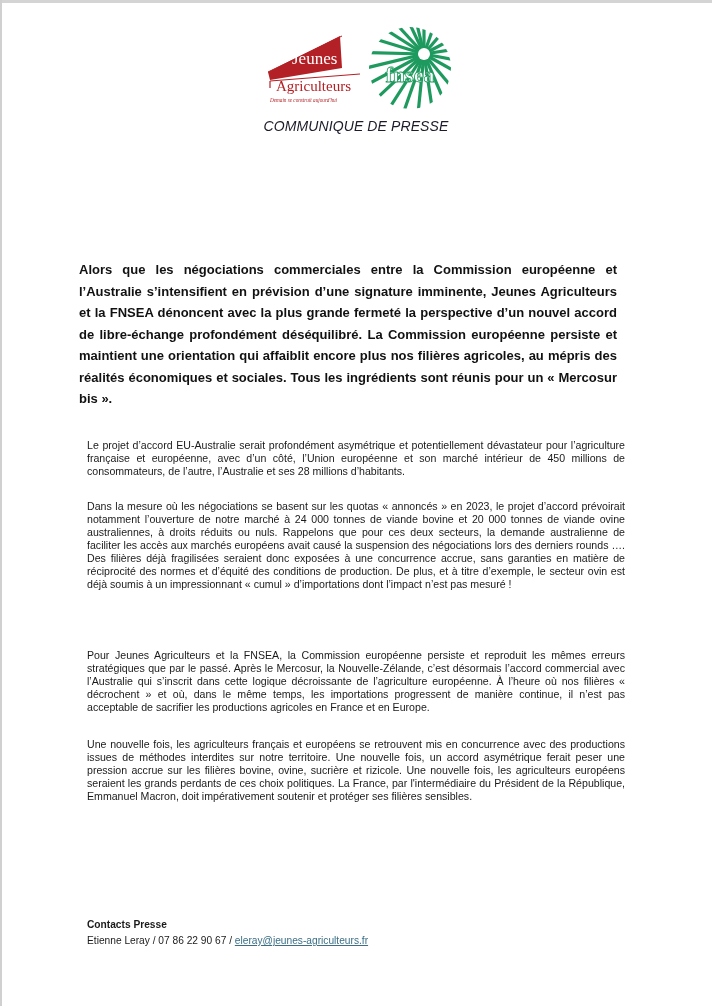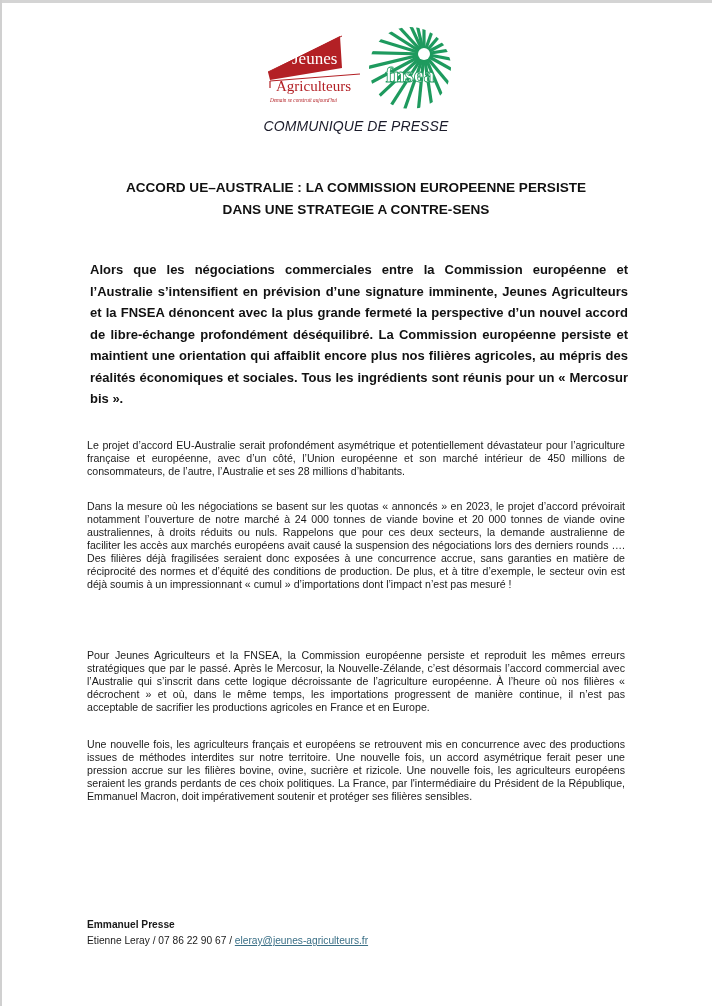--- a/index.html
+++ b/index.html
@@ -18,21 +18,21 @@
 
     .kicker {
       position: absolute; top: 118px; left: 0; width: 712px; text-align: center;
       font-style: italic; font-size: 14px; color: #1b1b2a; letter-spacing: 0.1px;
     }
     .title {
       position: absolute; top: 177px; left: 60px; width: 592px; text-align: center;
       font-weight: bold; font-size: 13.6px; line-height: 22px; color: #111;
     }
     .lead {
-      position: absolute; top: 259px; left: 90px; width: 538px; text-align: justify;
+      position: absolute; top: 259px; left: 79px; width: 538px; text-align: justify;
       font-weight: bold; font-size: 13px; line-height: 21.5px; color: #111;
     }
     .body {
       position: absolute; left: 87px; width: 538px; text-align: justify;
       font-size: 10.6px; line-height: 13px; color: #1a1a1a;
     }
     .p1 { top: 439px; }
     .p2 { top: 500px; }
     .p3 { top: 649px; }
     .p4 { top: 738px; }
@@ -90,32 +90,28 @@
         <line x1="58" y1="30" x2="45" y2="-25"></line>
       </g>
       <circle cx="58" cy="30" r="6" fill="#ffffff"></circle>
       <rect x="6" y="38" width="76" height="22" fill="#ffffff" opacity="0.0"></rect>
       <text x="44" y="58" text-anchor="middle" font-family="Liberation Serif, serif" font-weight="bold" font-size="22" fill="#ffffff" stroke="#1e9a5e" stroke-width="0.8">fnsea</text>
     </svg>
   </div>
 
   <div class="kicker">COMMUNIQUE DE PRESSE</div>
 
-  <div class="title">
-    <div>ACCORD UE–AUSTRALIE : LA COMMISSION EUROPEENNE PERSISTE</div>
-    <div>DANS UNE STRATEGIE A CONTRE-SENS</div>
-  </div>
 
   <p class="lead" style="margin:0">Alors que les négociations commerciales entre la Commission européenne et l’Australie s’intensifient en prévision d’une signature imminente, Jeunes Agriculteurs et la FNSEA dénoncent avec la plus grande fermeté la perspective d’un nouvel accord de libre-échange profondément déséquilibré. La Commission européenne persiste et maintient une orientation qui affaiblit encore plus nos filières agricoles, au mépris des réalités économiques et sociales. Tous les ingrédients sont réunis pour un « Mercosur bis ».</p>
 
   <p class="body p1" style="margin:0">Le projet d’accord EU-Australie serait profondément asymétrique et potentiellement dévastateur pour l’agriculture française et européenne, avec d’un côté, l’Union européenne et son marché intérieur de 450 millions de consommateurs, de l’autre, l’Australie et ses 28 millions d’habitants.</p>
   <p class="body p2" style="margin:0">Dans la mesure où les négociations se basent sur les quotas « annoncés » en 2023, le projet d’accord prévoirait notamment l’ouverture de notre marché à 24 000 tonnes de viande bovine et 20 000 tonnes de viande ovine australiennes, à droits réduits ou nuls. Rappelons que pour ces deux secteurs, la demande australienne de faciliter les accès aux marchés européens avait causé la suspension des négociations lors des derniers rounds …. Des filières déjà fragilisées seraient donc exposées à une concurrence accrue, sans garanties en matière de réciprocité des normes et d’équité des conditions de production. De plus, et à titre d’exemple, le secteur ovin est déjà soumis à un impressionnant « cumul » d’importations dont l’impact n’est pas mesuré !</p>
   <p class="body p3" style="margin:0">Pour Jeunes Agriculteurs et la FNSEA, la Commission européenne persiste et reproduit les mêmes erreurs stratégiques que par le passé. Après le Mercosur, la Nouvelle-Zélande, c’est désormais l’accord commercial avec l’Australie qui s’inscrit dans cette logique décroissante de l’agriculture européenne. À l’heure où nos filières « décrochent » et où, dans le même temps, les importations progressent de manière continue, il n’est pas acceptable de sacrifier les productions agricoles en France et en Europe.</p>
   <p class="body p4" style="margin:0">Une nouvelle fois, les agriculteurs français et européens se retrouvent mis en concurrence avec des productions issues de méthodes interdites sur notre territoire. Une nouvelle fois, un accord asymétrique ferait peser une pression accrue sur les filières bovine, ovine, sucrière et rizicole. Une nouvelle fois, les agriculteurs européens seraient les grands perdants de ces choix politiques. La France, par l'intermédiaire du Président de la République, Emmanuel Macron, doit impérativement soutenir et protéger ses filières sensibles.</p>
 
   <div class="contacts">
-    <div class="head">Emmanuel Presse</div>
+    <div class="head">Contacts Presse</div>
     <div>
       <span>Etienne Leray / 07 86 22 90 67 / </span><a title="eleray@jeunes-agriculteurs.fr">eleray@jeunes-agriculteurs.fr</a>
     </div>
   </div>
 
 </div>
 
 </body></html>

